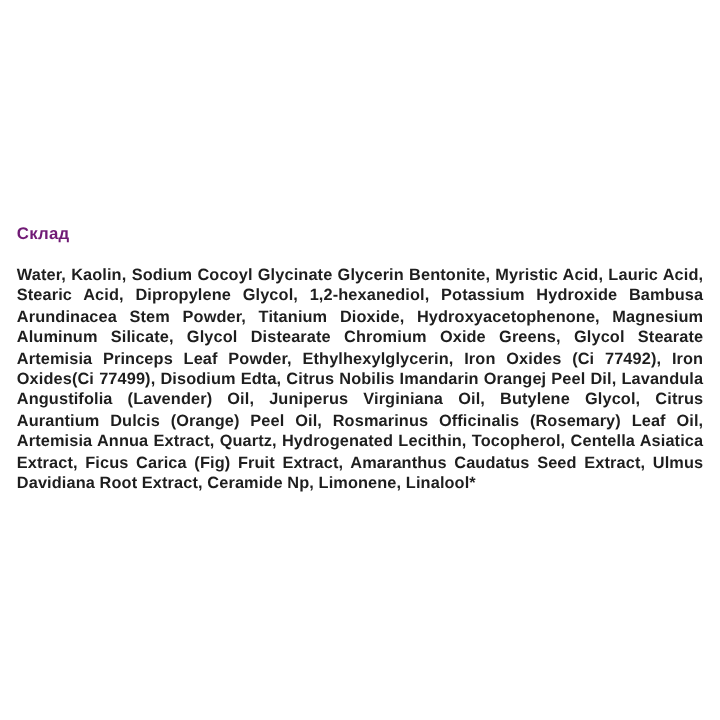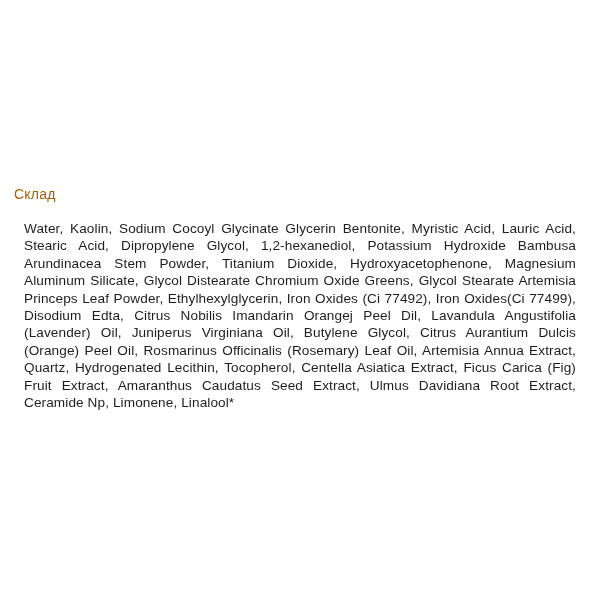--- a/index.html
+++ b/index.html
@@ -17,29 +17,29 @@
   }
   .ingredients-section {
     box-sizing: border-box;
     width: 600px;
     padding: 185px 14px 0 14px;
   }
   .section-title {
     margin: 0 0 17px 0;
     font-size: 14px;
     line-height: 18px;
-    font-weight: 400;
-    color: #a16207;
+    font-weight: 700;
+    color: #701a75;
     letter-spacing: 0.2px;
   }
   .ingredients-text {
-    margin: 10px;
+    margin: 0;
     font-size: 13.6px;
     line-height: 17.4px;
-    font-weight: 400;
+    font-weight: 700;
     color: #1e1e1e;
     text-align: justify;
     letter-spacing: 0.1px;
   }
 </style>
 </head>
 <body>
 
 <div class="ingredients-section">
   <h2 class="section-title">Склад</h2>

